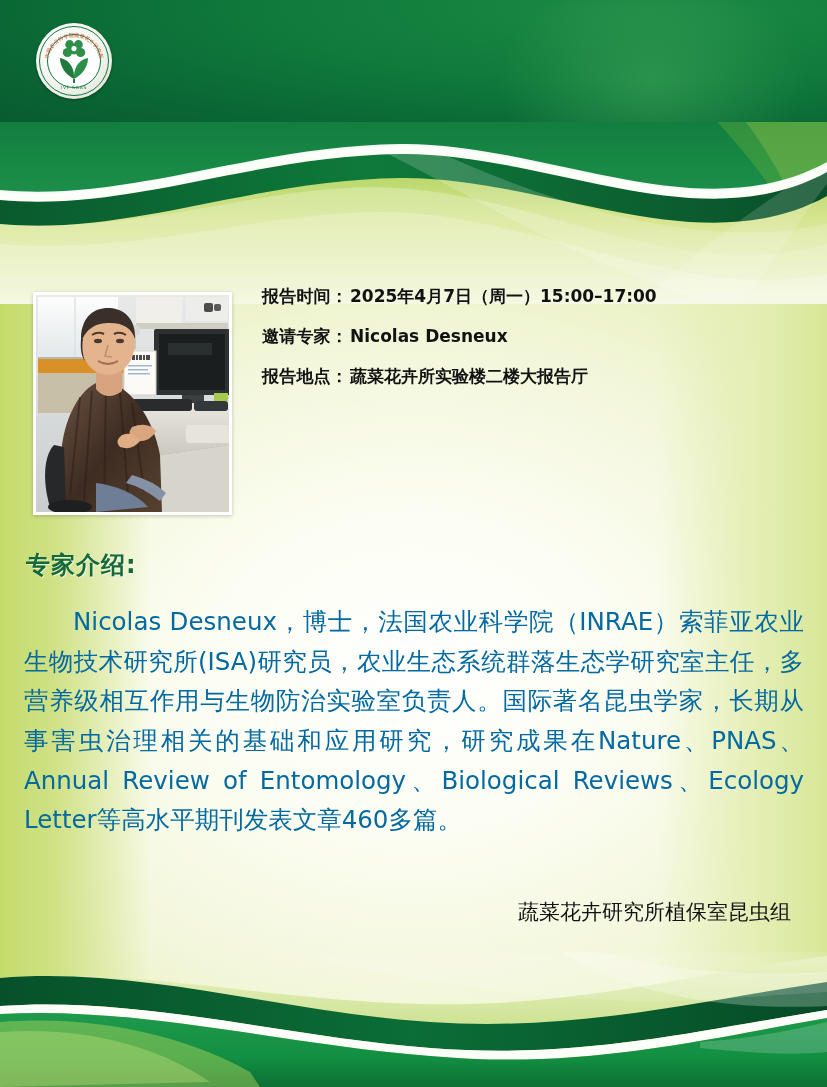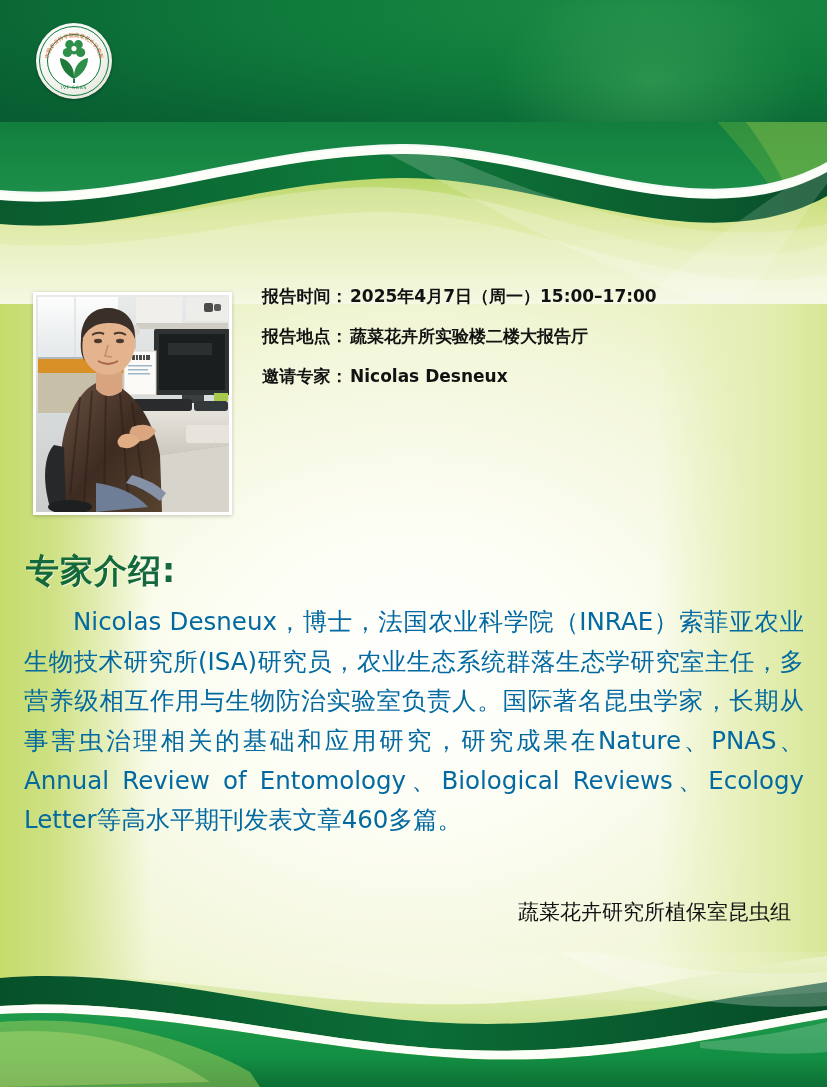--- a/index.html
+++ b/index.html
@@ -102,21 +102,21 @@
   .info-row .val{margin-left:2px;}
   .title-row{
     font-size:19.5px;font-weight:bold;line-height:1.62;
     font-family:"DejaVu Sans","Liberation Sans",sans-serif;
     white-space:normal;margin-bottom:0;
   }
 
   
   .intro-head{
     position:absolute;left:26px;top:549px;
-    font-size:33px;font-weight:bold;color:#14693a;
+    font-size:24px;font-weight:bold;color:#14693a;
     letter-spacing:1px;
     font-family:"DejaVu Sans","Liberation Sans",sans-serif;
     text-shadow:1px 1px 0 rgba(255,255,255,.65);
   }
   .intro-body{
     position:absolute;left:24px;top:602px;width:780px;
     font-size:24.5px;line-height:1.62;color:#0369a1;
     text-align:justify;text-justify:inter-ideograph;
     font-family:"DejaVu Sans","Liberation Sans",sans-serif;
   }
@@ -308,24 +308,24 @@
       <path d="M60 188 C78 190 100 198 112 212 L60 217 Z" fill="#6d7e96"></path>
       <path d="M96 180 q22 6 34 18 l-6 8 q-18 -14 -34 -18 Z" fill="#8491a6"></path>
     </svg>
   </div>
 
   <div class="info">
     <div class="info-row">
       <span class="lbl">报告时间：</span><span class="val">2025年4月7日（周一）15:00–17:00</span>
     </div>
     <div class="info-row">
-      <span class="lbl">报告地点：</span><span class="val">蔬菜花卉所实验楼二楼大报告厅</span>
+      <span class="lbl">邀请专家：</span><span class="val">Nicolas Desneux</span>
     </div>
     <div class="info-row">
-      <span class="lbl">邀请专家：</span><span class="val">Nicolas Desneux</span>
+      <span class="lbl">报告地点：</span><span class="val">蔬菜花卉所实验楼二楼大报告厅</span>
     </div>
   </div>
 
   <div class="intro-head">专家介绍:</div>
   <div class="intro-body"><span class="indent"></span><span>Nicolas Desneux，博士，法国农业科学院（INRAE）索菲亚农业生物技术研究所(ISA)研究员，农业生态系统群落生态学研究室主任，多营养级相互作用与生物防治实验室负责人。国际著名昆虫学家，长期从事害虫治理相关的基础和应用研究，研究成果在Nature、PNAS、Annual Review of Entomology、Biological Reviews、Ecology Letter等高水平期刊发表文章460多篇。</span></div>
 
   <div class="sign">
     <div>蔬菜花卉研究所植保室昆虫组</div>
   </div>
 

